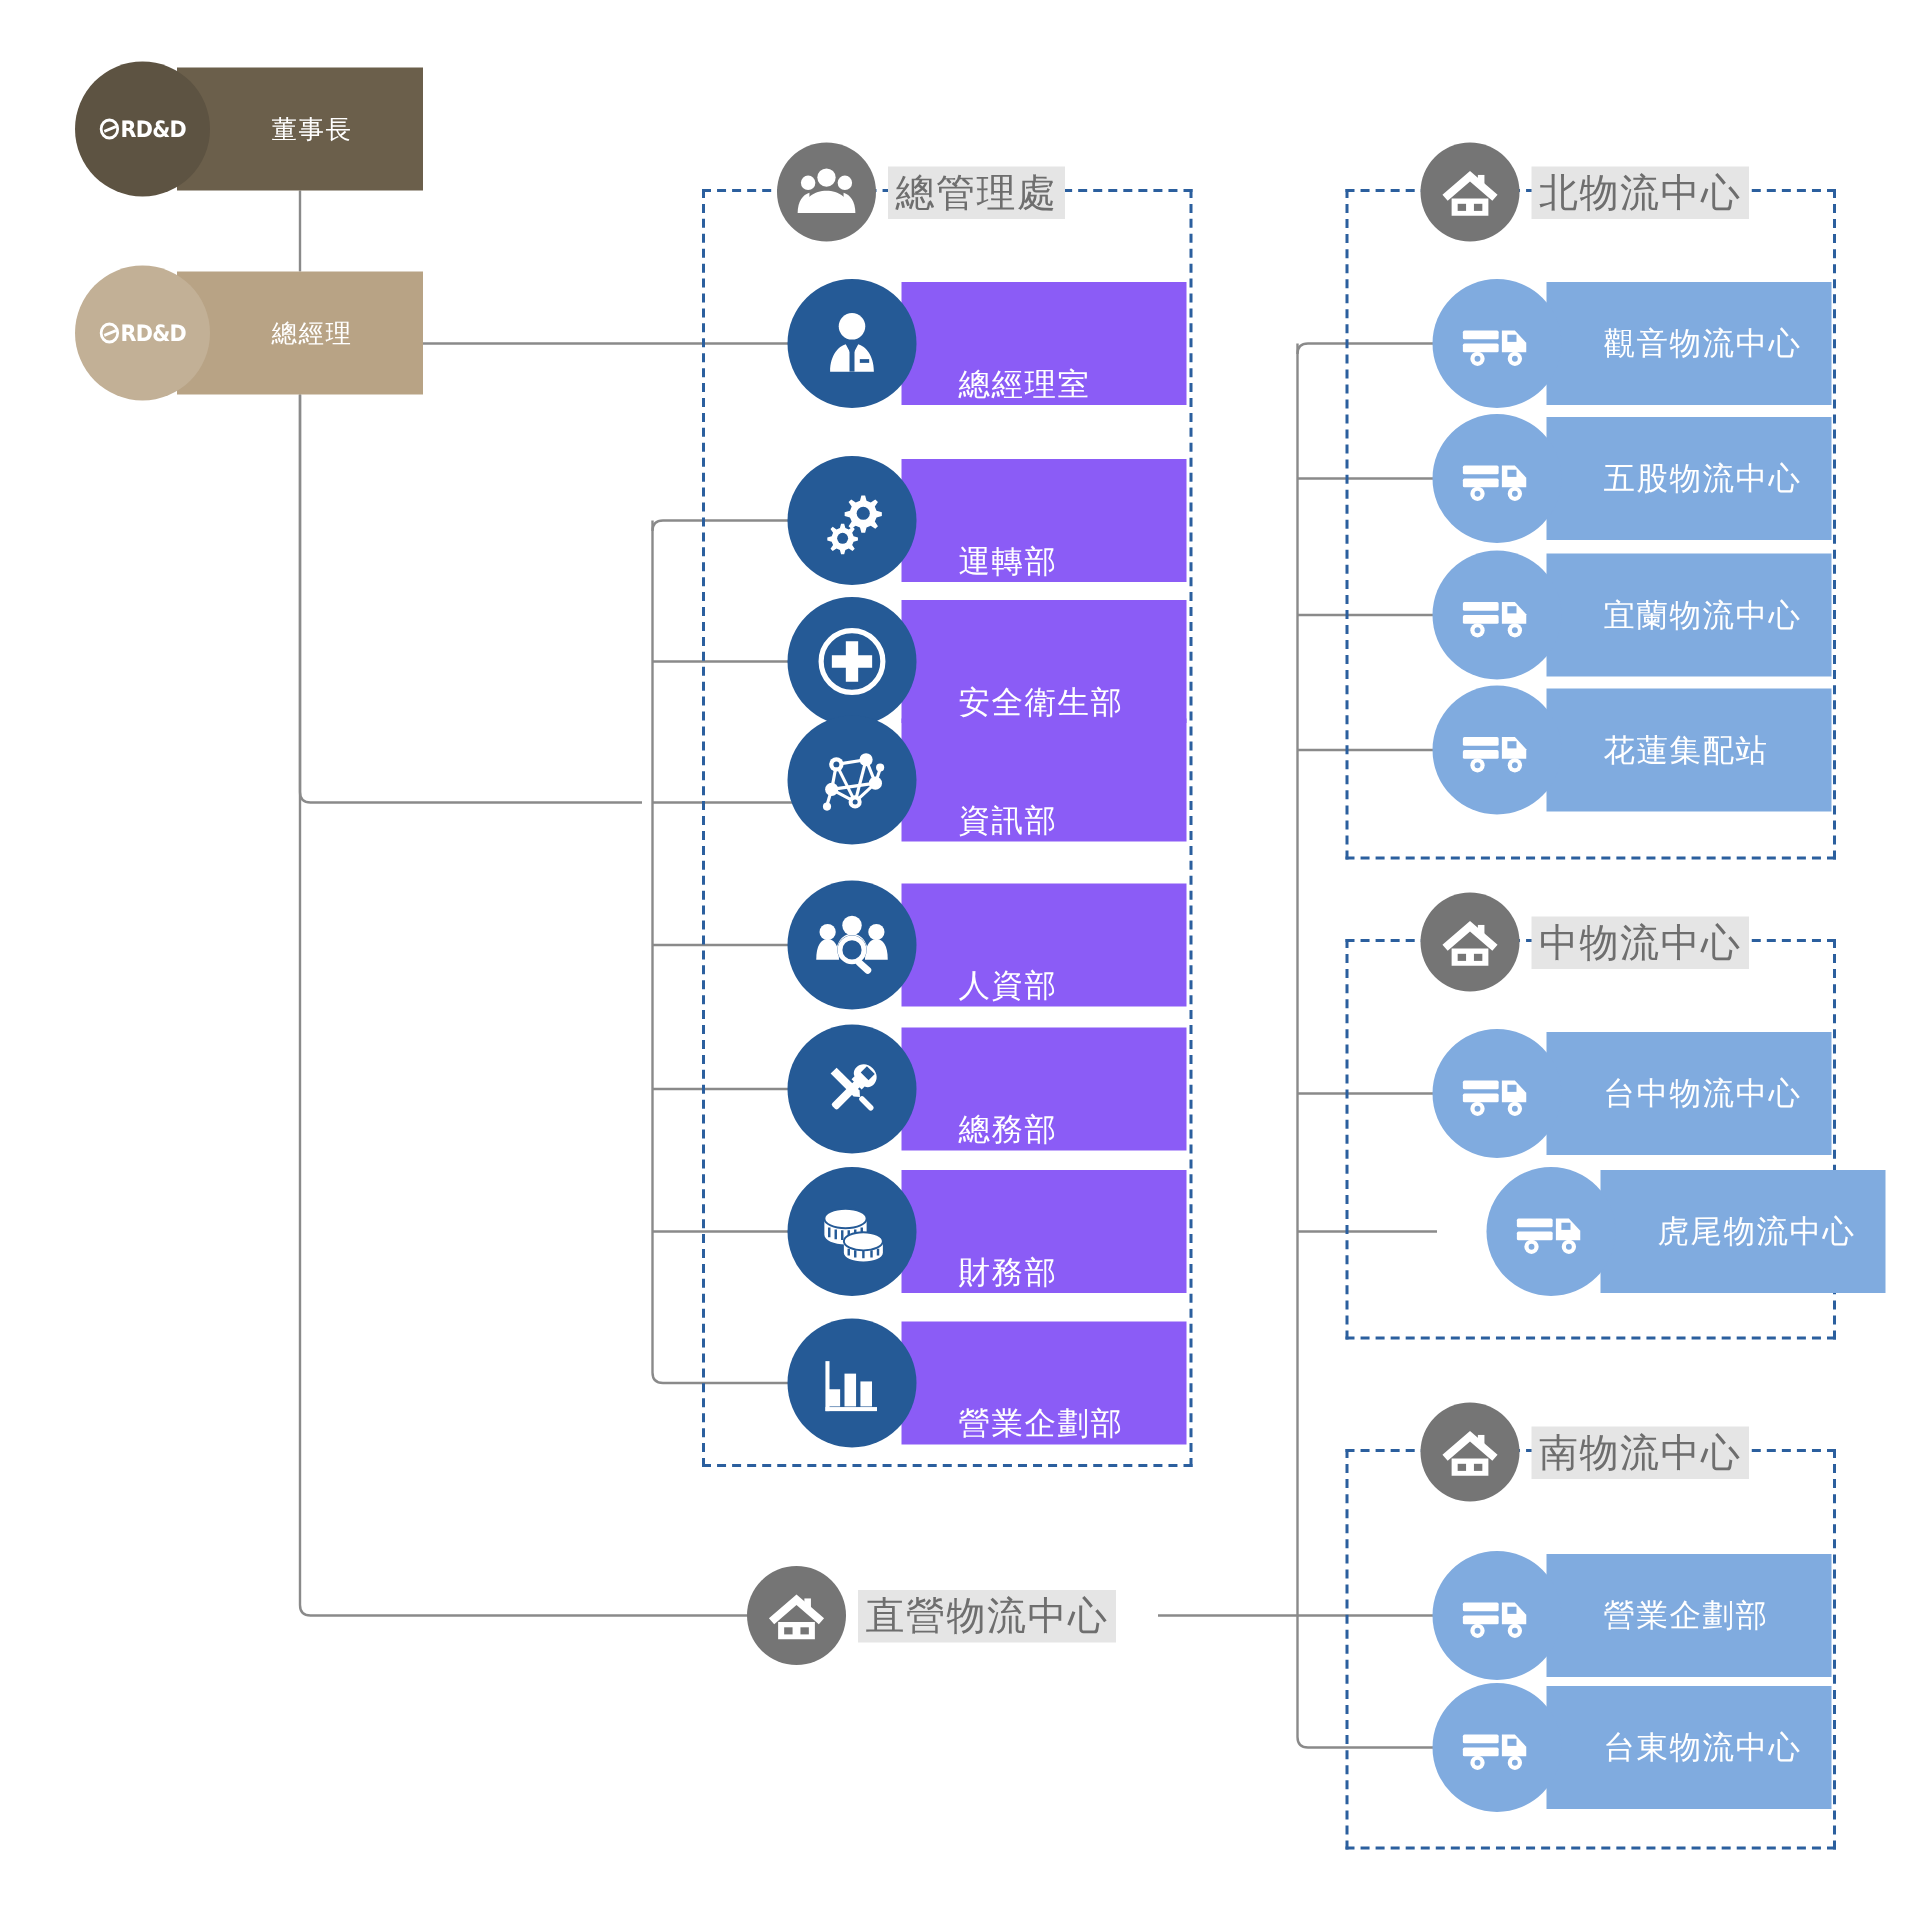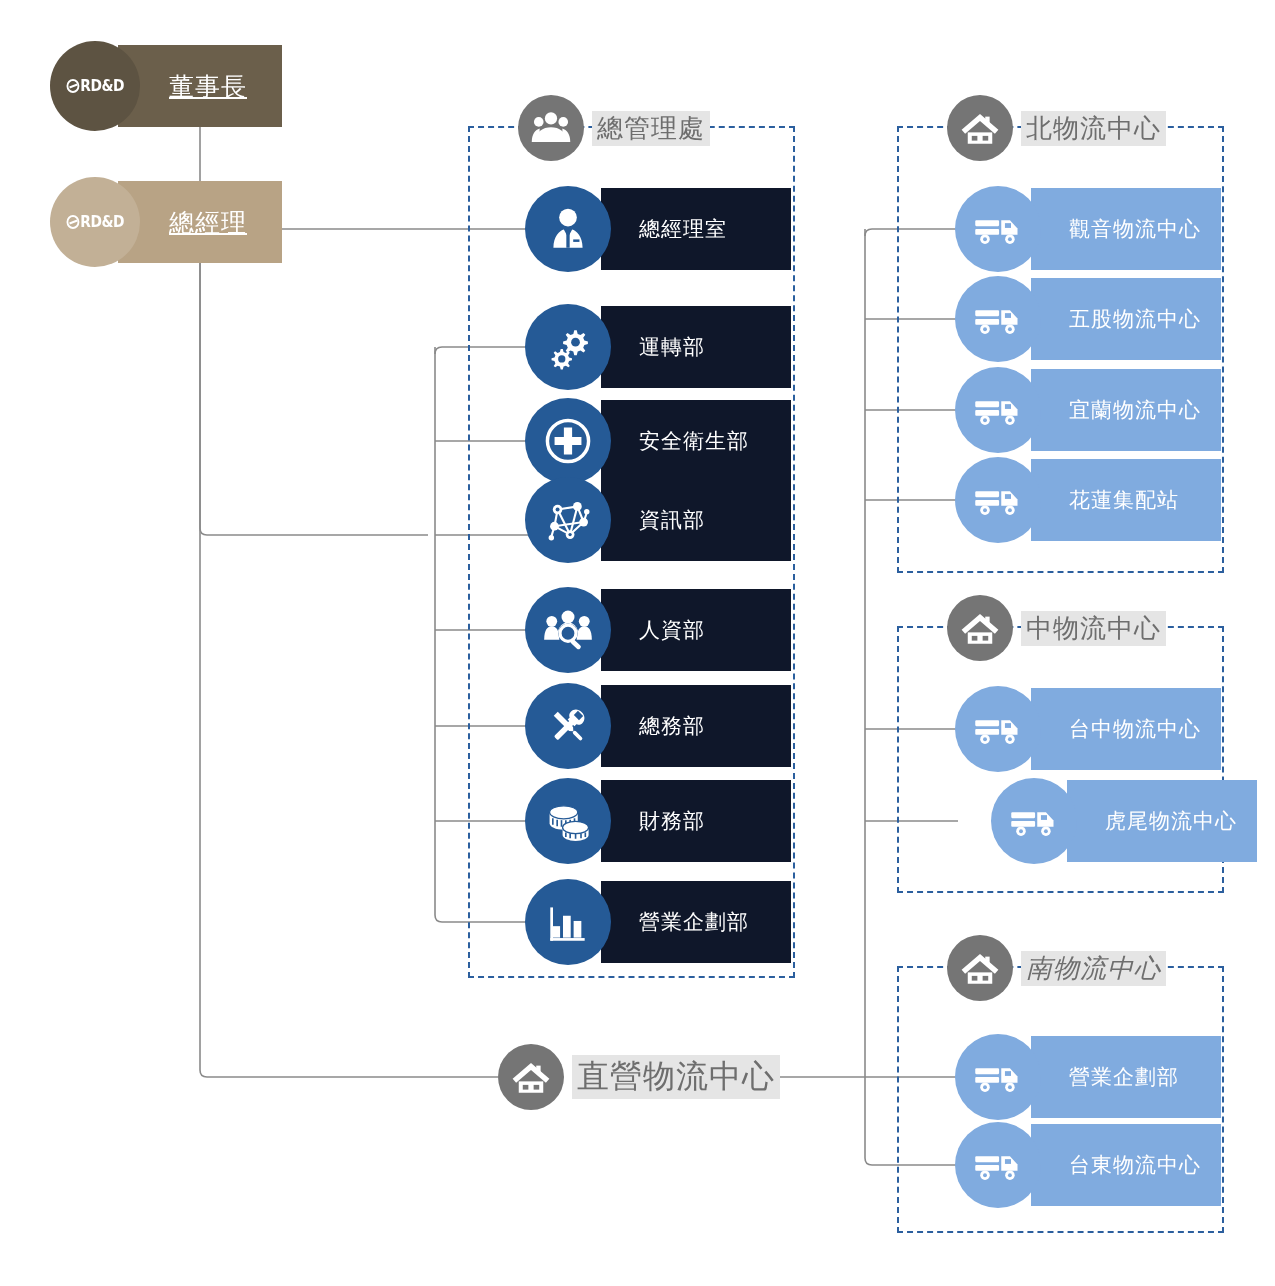--- a/index.html
+++ b/index.html
@@ -26,25 +26,24 @@
     display: flex;
     align-items: center;
   }
   .exec .exec-box {
     position: absolute;
     left: 68px; top: 0;
     width: 164px; height: 82px;
     display: flex; align-items: center; justify-content: center;
   }
   .exec .exec-label {
-    font-size: 25px;
+    font-size: 17px;
     color: #ffffff;
     letter-spacing: 1px;
     padding-left: 16px;
-    text-decoration: underline;
   }
   .exec .logo-badge {
     position: absolute;
     left: 0; top: -4px;
     width: 90px; height: 90px;
     border-radius: 50%;
     display: flex; align-items: center; justify-content: center;
     z-index: 3;
   }
   .logo-badge .logo-txt {
@@ -112,25 +111,25 @@
     color: #6e6e6e;
     letter-spacing: 1px;
     margin-left: 8px;
     background: #e5e5e5;
     padding: 0 5px;
     white-space: nowrap;
   }
   #head-admin  { left: 518px; top: 95px; }
   #head-north  { left: 947px; top: 95px; }
   #head-mid    { left: 947px; top: 595px; }
-  #head-south  { left: 947px; top: 935px; font-style: italic; }
+  #head-south  { left: 947px; top: 935px; }
 
   
   #head-direct { left: 498px; top: 1044px; }
-  #head-direct .ghead-label { font-size: 32px; }
+  #head-direct .ghead-label { font-size: 26px; }
 
   
   .leaf {
     position: absolute;
     width: 266px; height: 82px;
     z-index: 4;
   }
   .leaf .leaf-bar {
     position: absolute;
     left: 76px; top: 0;
@@ -146,21 +145,21 @@
   }
   .leaf .leaf-circle {
     position: absolute;
     left: 0; top: -2px;
     width: 86px; height: 86px;
     border-radius: 50%;
     display: flex; align-items: center; justify-content: center;
     z-index: 2;
   }
 
-  .leaf.dept .leaf-bar    { background: #0f172a; }
+  .leaf.dept .leaf-bar    { background: #8b5cf6; align-items: flex-end; }
   .leaf.dept .leaf-circle { background: #255a96; }
   .leaf.hub  .leaf-bar    { background: #80abdf; }
   .leaf.hub  .leaf-circle { background: #80abdf; }
 
   .leaf-circle svg { display: block; }
 </style>
 </head>
 <body>
 
 <div id="chart">

